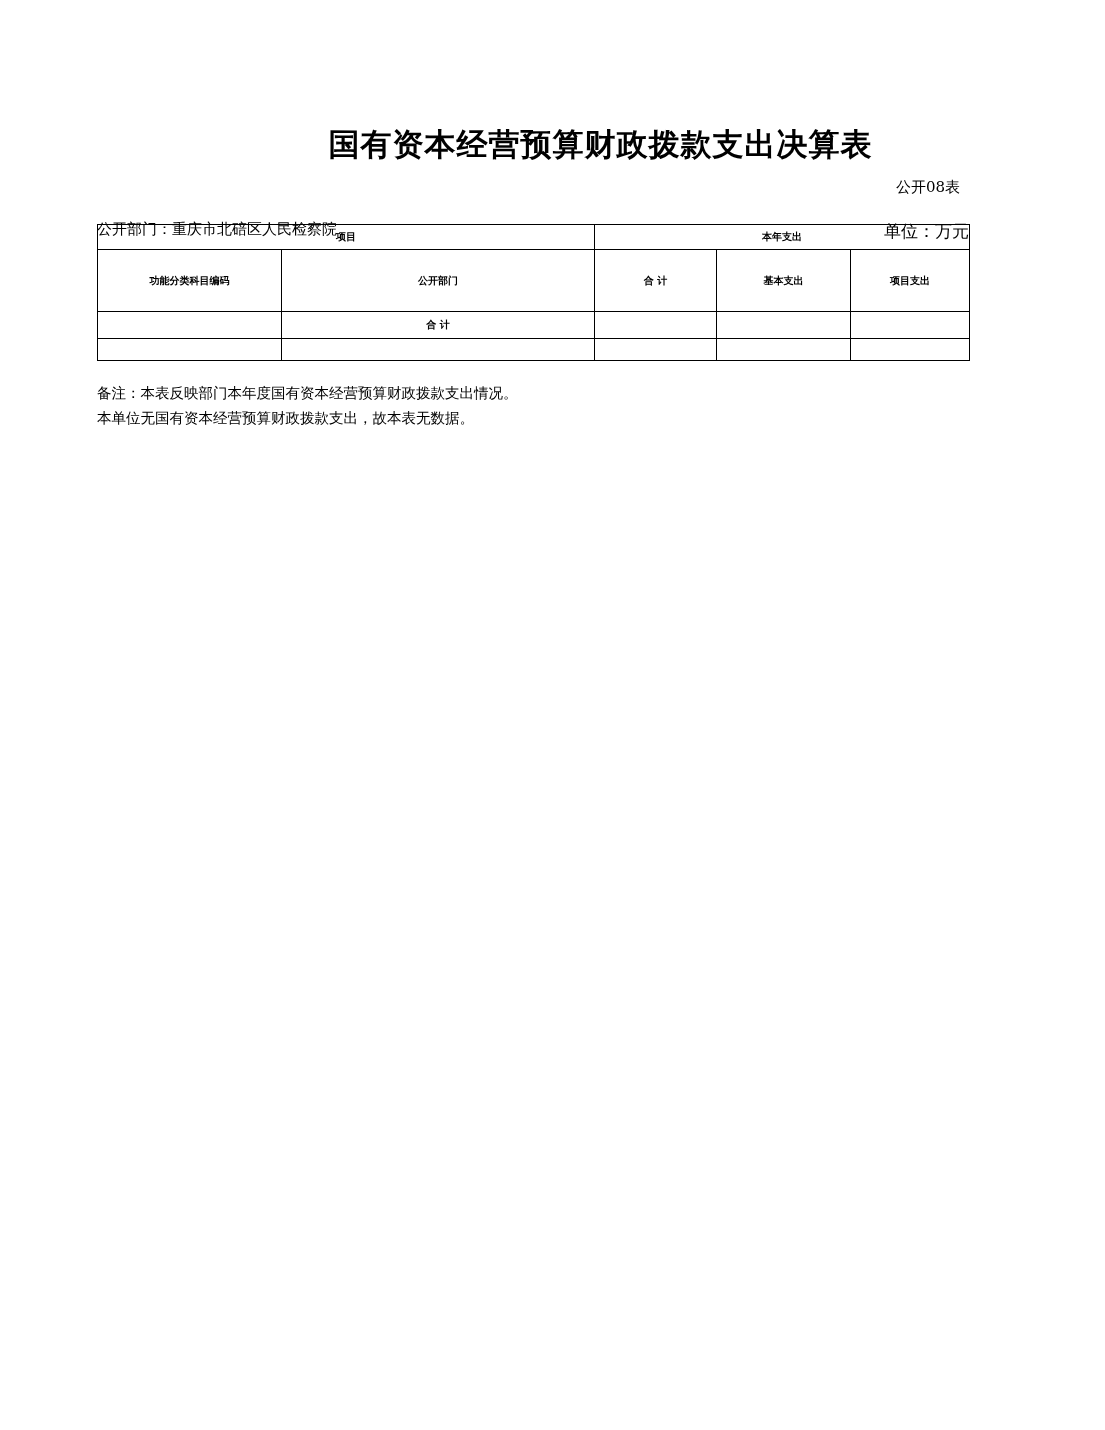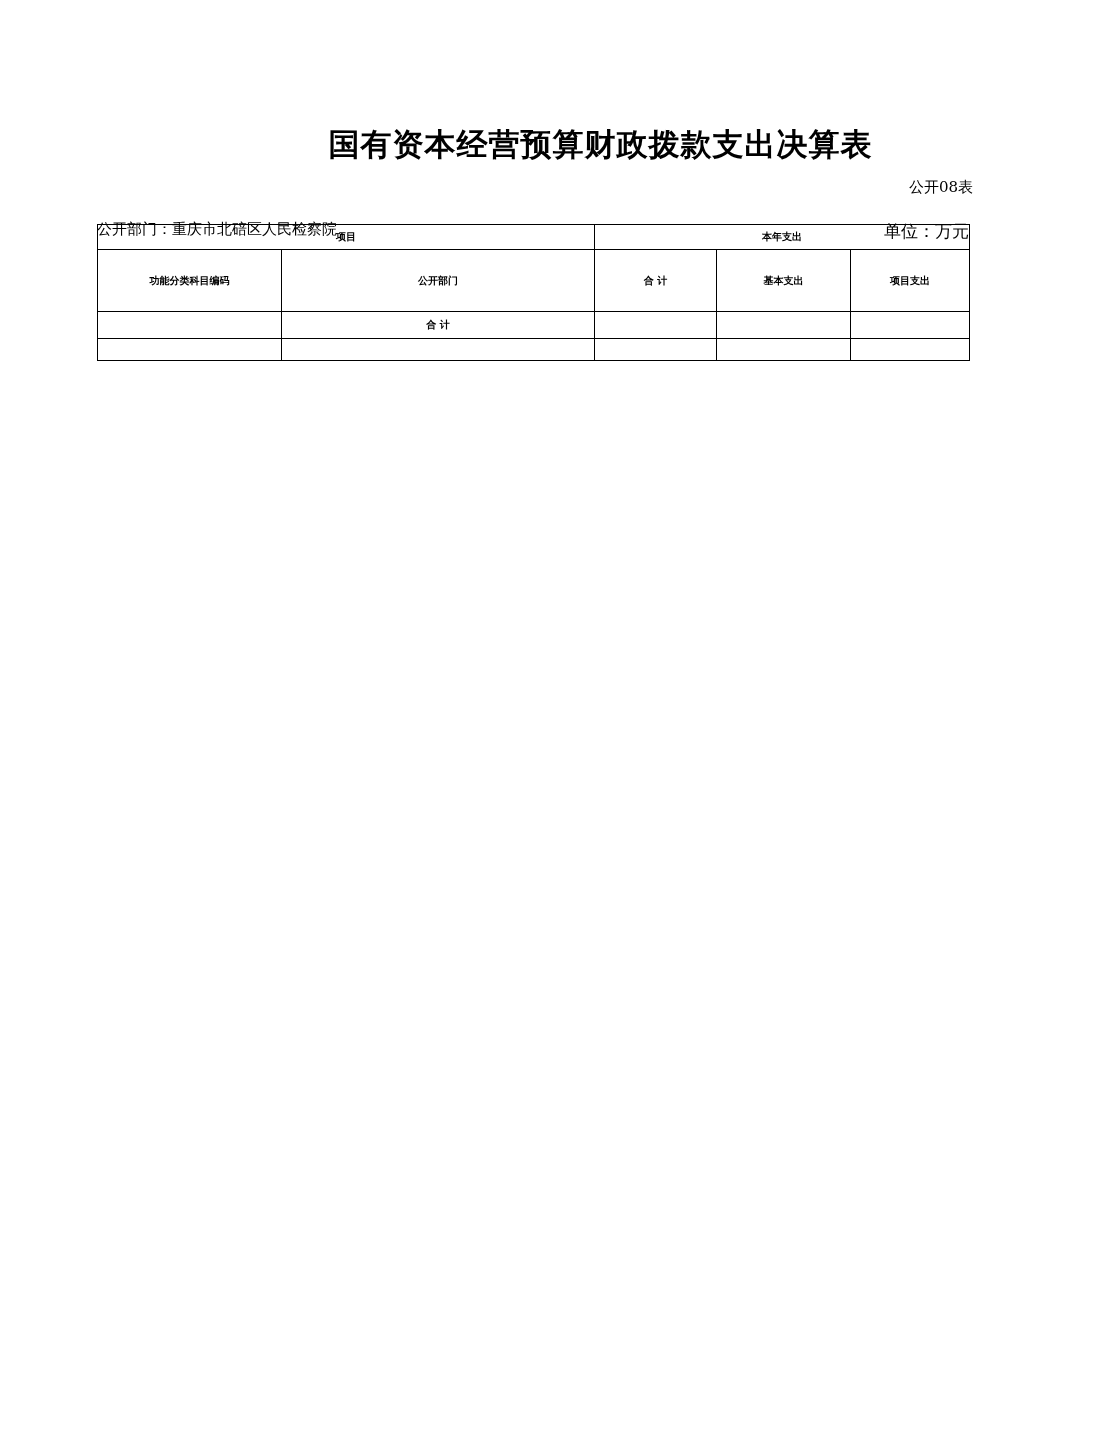--- a/index.html
+++ b/index.html
@@ -30,21 +30,21 @@
     text-align: center;
     font-size: 31px;
     font-weight: bold;
     letter-spacing: 1px;
     font-family: "DejaVu Serif", serif;
     padding-left: 48px;
   }
   .form-code {
     position: absolute;
     top: 178px;
-    right: 132px;
+    right: 145px;
     font-size: 15px;
     font-family: "DejaVu Serif", serif;
   }
   .meta-row {
     position: absolute;
     top: 200px;
     left: 97px;
     width: 872px;
     height: 20px;
     margin-top: 20px;
@@ -148,14 +148,18 @@
       <tr class="r-blank">
         <td></td>
         <td></td>
         <td></td>
         <td></td>
         <td></td>
       </tr>
     </tbody>
   </table>
 
+  <div class="notes">
+    <div>备注：本表反映部门本年度国有资本经营预算财政拨款支出情况。</div>
+    <div>本单位无国有资本经营预算财政拨款支出，故本表无数据。</div>
+  </div>
 
 </div>
 
 </body></html>

